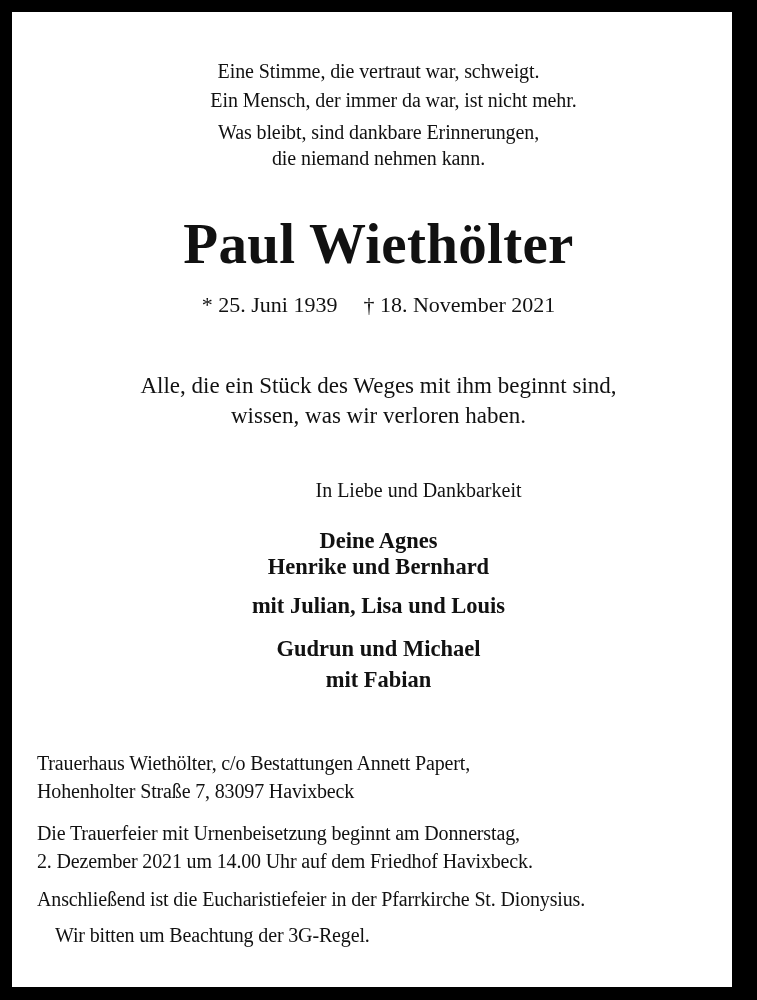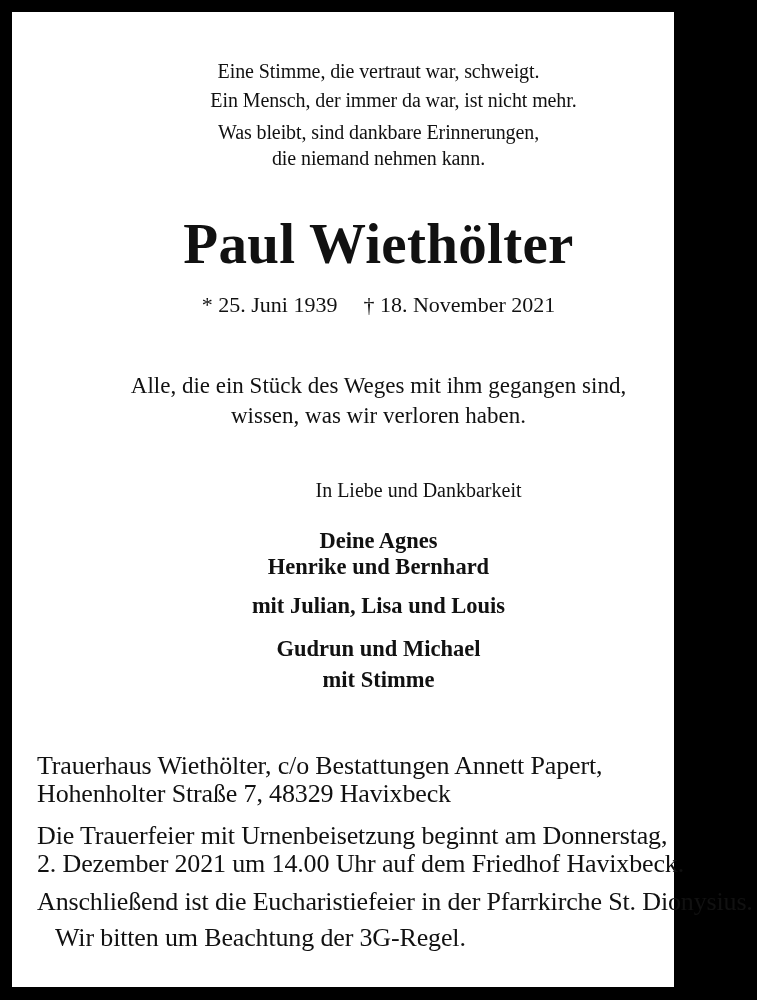--- a/index.html
+++ b/index.html
@@ -12,21 +12,21 @@
       height: 1000px;
       position: relative;
       overflow: hidden;
       font-family: "Liberation Serif", "DejaVu Serif", serif;
       color: #111111;
     }
     .frame {
       position: absolute;
       left: 12px;
       top: 12px;
-      width: 662px;
+      width: 720px;
       height: 975px;
       background: #ffffff;
     }
     .line {
       position: absolute;
       white-space: nowrap;
       line-height: 1;
     }
     .center {
       left: 0;
@@ -60,21 +60,21 @@
     .closing {
       font-size: 20px;
       padding-left: 40px;
     }
     .family {
       font-size: 22.5px;
       font-weight: bold;
       text-align: center;
     }
     .info {
-      font-size: 26px;
+      font-size: 20px;
       letter-spacing: -0.15px;
       font-family: Liberation Serif, serif;
     }
   </style>
 </head>
 <body>
 
 <div class="frame">
 
   <div class="line center poem" style="top:49px;">Eine Stimme, die vertraut war, schweigt.</div>
@@ -83,33 +83,33 @@
   <div class="line center poem" style="top:136px;">die niemand nehmen kann.</div>
 
   <div class="line center name" style="top:203px;">Paul Wiethölter</div>
 
   <div class="line center dates" style="top:282px;">
     <span>*</span>
     <span>25. Juni 1939</span><span class="sep"></span><span>†</span>
     <span>18. November 2021</span>
   </div>
 
-  <div class="line center quote" style="top:362px;">Alle, die ein Stück des Weges mit ihm gegangen sind,</div>
+  <div class="line center quote" style="top:362px;">Alle, die ein Stück des Weges mit ihm beginnt sind,</div>
   <div class="line center quote" style="top:392px;">wissen, was wir verloren haben.</div>
 
   <div class="line center closing" style="top:468px;">In Liebe und Dankbarkeit</div>
 
   <div class="line center family" style="top:518px;">Deine Agnes</div>
   <div class="line center family" style="top:544px;">Henrike und Bernhard</div>
   <div class="line center family" style="top:583px;">mit Julian, Lisa und Louis</div>
   <div class="line center family" style="top:626px;">Gudrun und Michael</div>
-  <div class="line center family" style="top:657px;">mit Stimme</div>
+  <div class="line center family" style="top:657px;">mit Fabian</div>
 
   <div class="line left info" style="top:741px;">Trauerhaus Wiethölter, c/o Bestattungen Annett Papert,</div>
-  <div class="line left info" style="top:769px;">Hohenholter Straße 7, 48329 Havixbeck</div>
+  <div class="line left info" style="top:769px;">Hohenholter Straße 7, 83097 Havixbeck</div>
 
   <div class="line left info" style="top:811px;">Die Trauerfeier mit Urnenbeisetzung beginnt am Donnerstag,</div>
   <div class="line left info" style="top:839px;">2. Dezember 2021 um 14.00 Uhr auf dem Friedhof Havixbeck.</div>
 
   <div class="line left info" style="top:877px;">Anschließend ist die Eucharistiefeier in der Pfarrkirche St. Dionysius.</div>
 
   <div class="line left info" style="top:913px;margin-left:18px;">Wir bitten um Beachtung der 3G-Regel.</div>
 
 </div>
 

